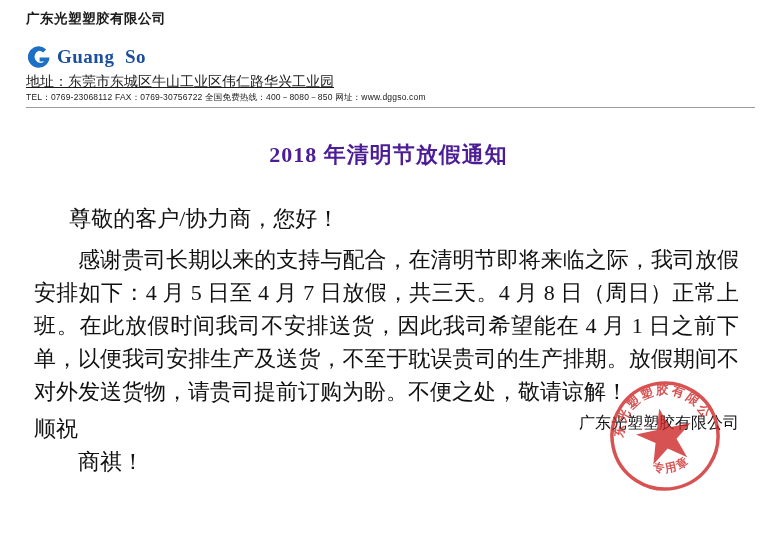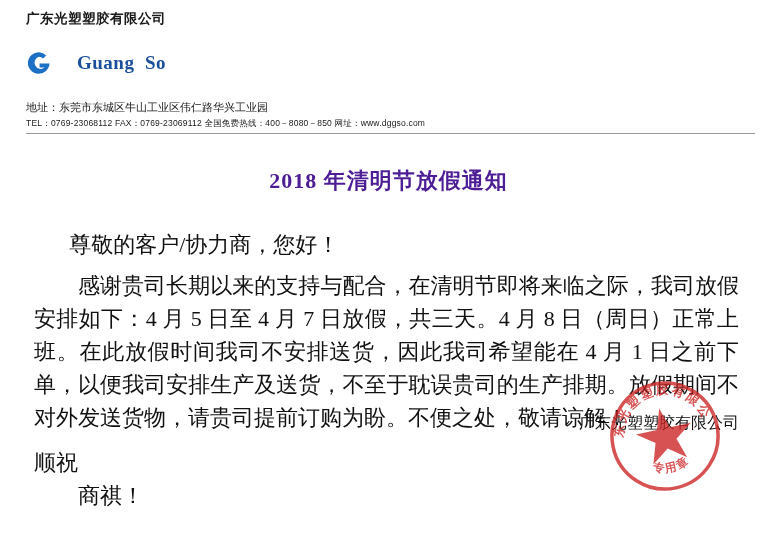--- a/index.html
+++ b/index.html
@@ -30,46 +30,46 @@
     font-family: "Liberation Sans", "DejaVu Sans", sans-serif;
     font-size: 13.5px;
     font-weight: bold;
     color: #1a1a1a;
     letter-spacing: 0.5px;
     line-height: 18px;
   }
   .logo-row {
     display: flex;
     align-items: center;
-    margin-top: 20px;
+    margin-top: 14px;
     height: 30px;
-    gap: 20px;
   }
   .logo-mark {
     width: 26px;
     height: 26px;
     flex: 0 0 26px;
     position: relative;
     margin-right: 5px;
   }
   .logo-mark svg { display: block; }
   .logo-text {
     font-family: "Liberation Serif", "DejaVu Serif", serif;
     font-size: 19px;
     font-weight: bold;
     color: #1b4f9c;
     letter-spacing: 0.5px;
     white-space: pre;
   }
   .addr-line {
     font-family: "Liberation Sans", "DejaVu Sans", sans-serif;
-    font-size: 11px;
+    font-size: 14px;
     color: #1a1a1a;
-    margin-top: 22px;
+    margin-top: 2px;
     line-height: 14px;
+    text-decoration: underline;
   }
   .contact-line {
     font-family: "Liberation Sans", "DejaVu Sans", sans-serif;
     font-size: 8.5px;
     color: #1a1a1a;
     margin-top: 3px;
     line-height: 12px;
     letter-spacing: 0.2px;
   }
   .rule {
@@ -99,21 +99,21 @@
   }
   .salutation {
     text-indent: 1.6em;
   }
   .para {
     text-indent: 2em;
     text-align: justify;
     margin-top: 8px;
   }
   .closing-1 {
-    margin-top: 12px;
+    margin-top: 4px;
   }
   .closing-2 {
     text-indent: 2em;
     margin-top: 0;
   }
 
   
   .signature {
     position: absolute;
     right: 38px;
@@ -149,21 +149,21 @@
     <div class="logo-row">
       <span class="logo-mark">
         <svg width="26" height="26" viewBox="0 0 26 26" xmlns="http://www.w3.org/2000/svg">
           <path d="M13 2.2 A10.8 10.8 0 1 0 23.5 13.6 L13.6 13.6 L13.6 17.6 L18.6 17.6 A6.2 6.2 0 1 1 13 6.8 A6.2 6.2 0 0 1 17.1 8.4 L20.2 5.5 A10.6 10.6 0 0 0 13 2.2 Z" fill="#1b6fc4"></path>
         </svg>
       </span>
       <span class="logo-text">Guang  So</span>
     </div>
 
     <div class="addr-line">地址：东莞市东城区牛山工业区伟仁路华兴工业园</div>
-    <div class="contact-line">TEL：0769-23068112  FAX：0769-23069112   全国免费热线：400－8080－850   网址：www.dggso.com</div>
+    <div class="contact-line">TEL：0769-23068112  FAX：0769-30756722   全国免费热线：400－8080－850   网址：www.dggso.com</div>
     <div class="rule"></div>
   </div>
 
   <div class="doc-title">2018 年清明节放假通知</div>
 
   <div class="body-wrap">
     <div class="salutation">尊敬的客户/协力商，您好！</div>
     <div class="para">感谢贵司长期以来的支持与配合，在清明节即将来临之际，我司放假安排如下：4 月 5 日至 4 月 7 日放假，共三天。4 月 8 日（周日）正常上班。在此放假时间我司不安排送货，因此我司希望能在 4 月 1 日之前下单，以便我司安排生产及送货，不至于耽误贵司的生产排期。放假期间不对外发送货物，请贵司提前订购为盼。不便之处，敬请谅解！</div>
     <div class="closing-1">顺祝</div>
     <div class="closing-2">商祺！</div>

